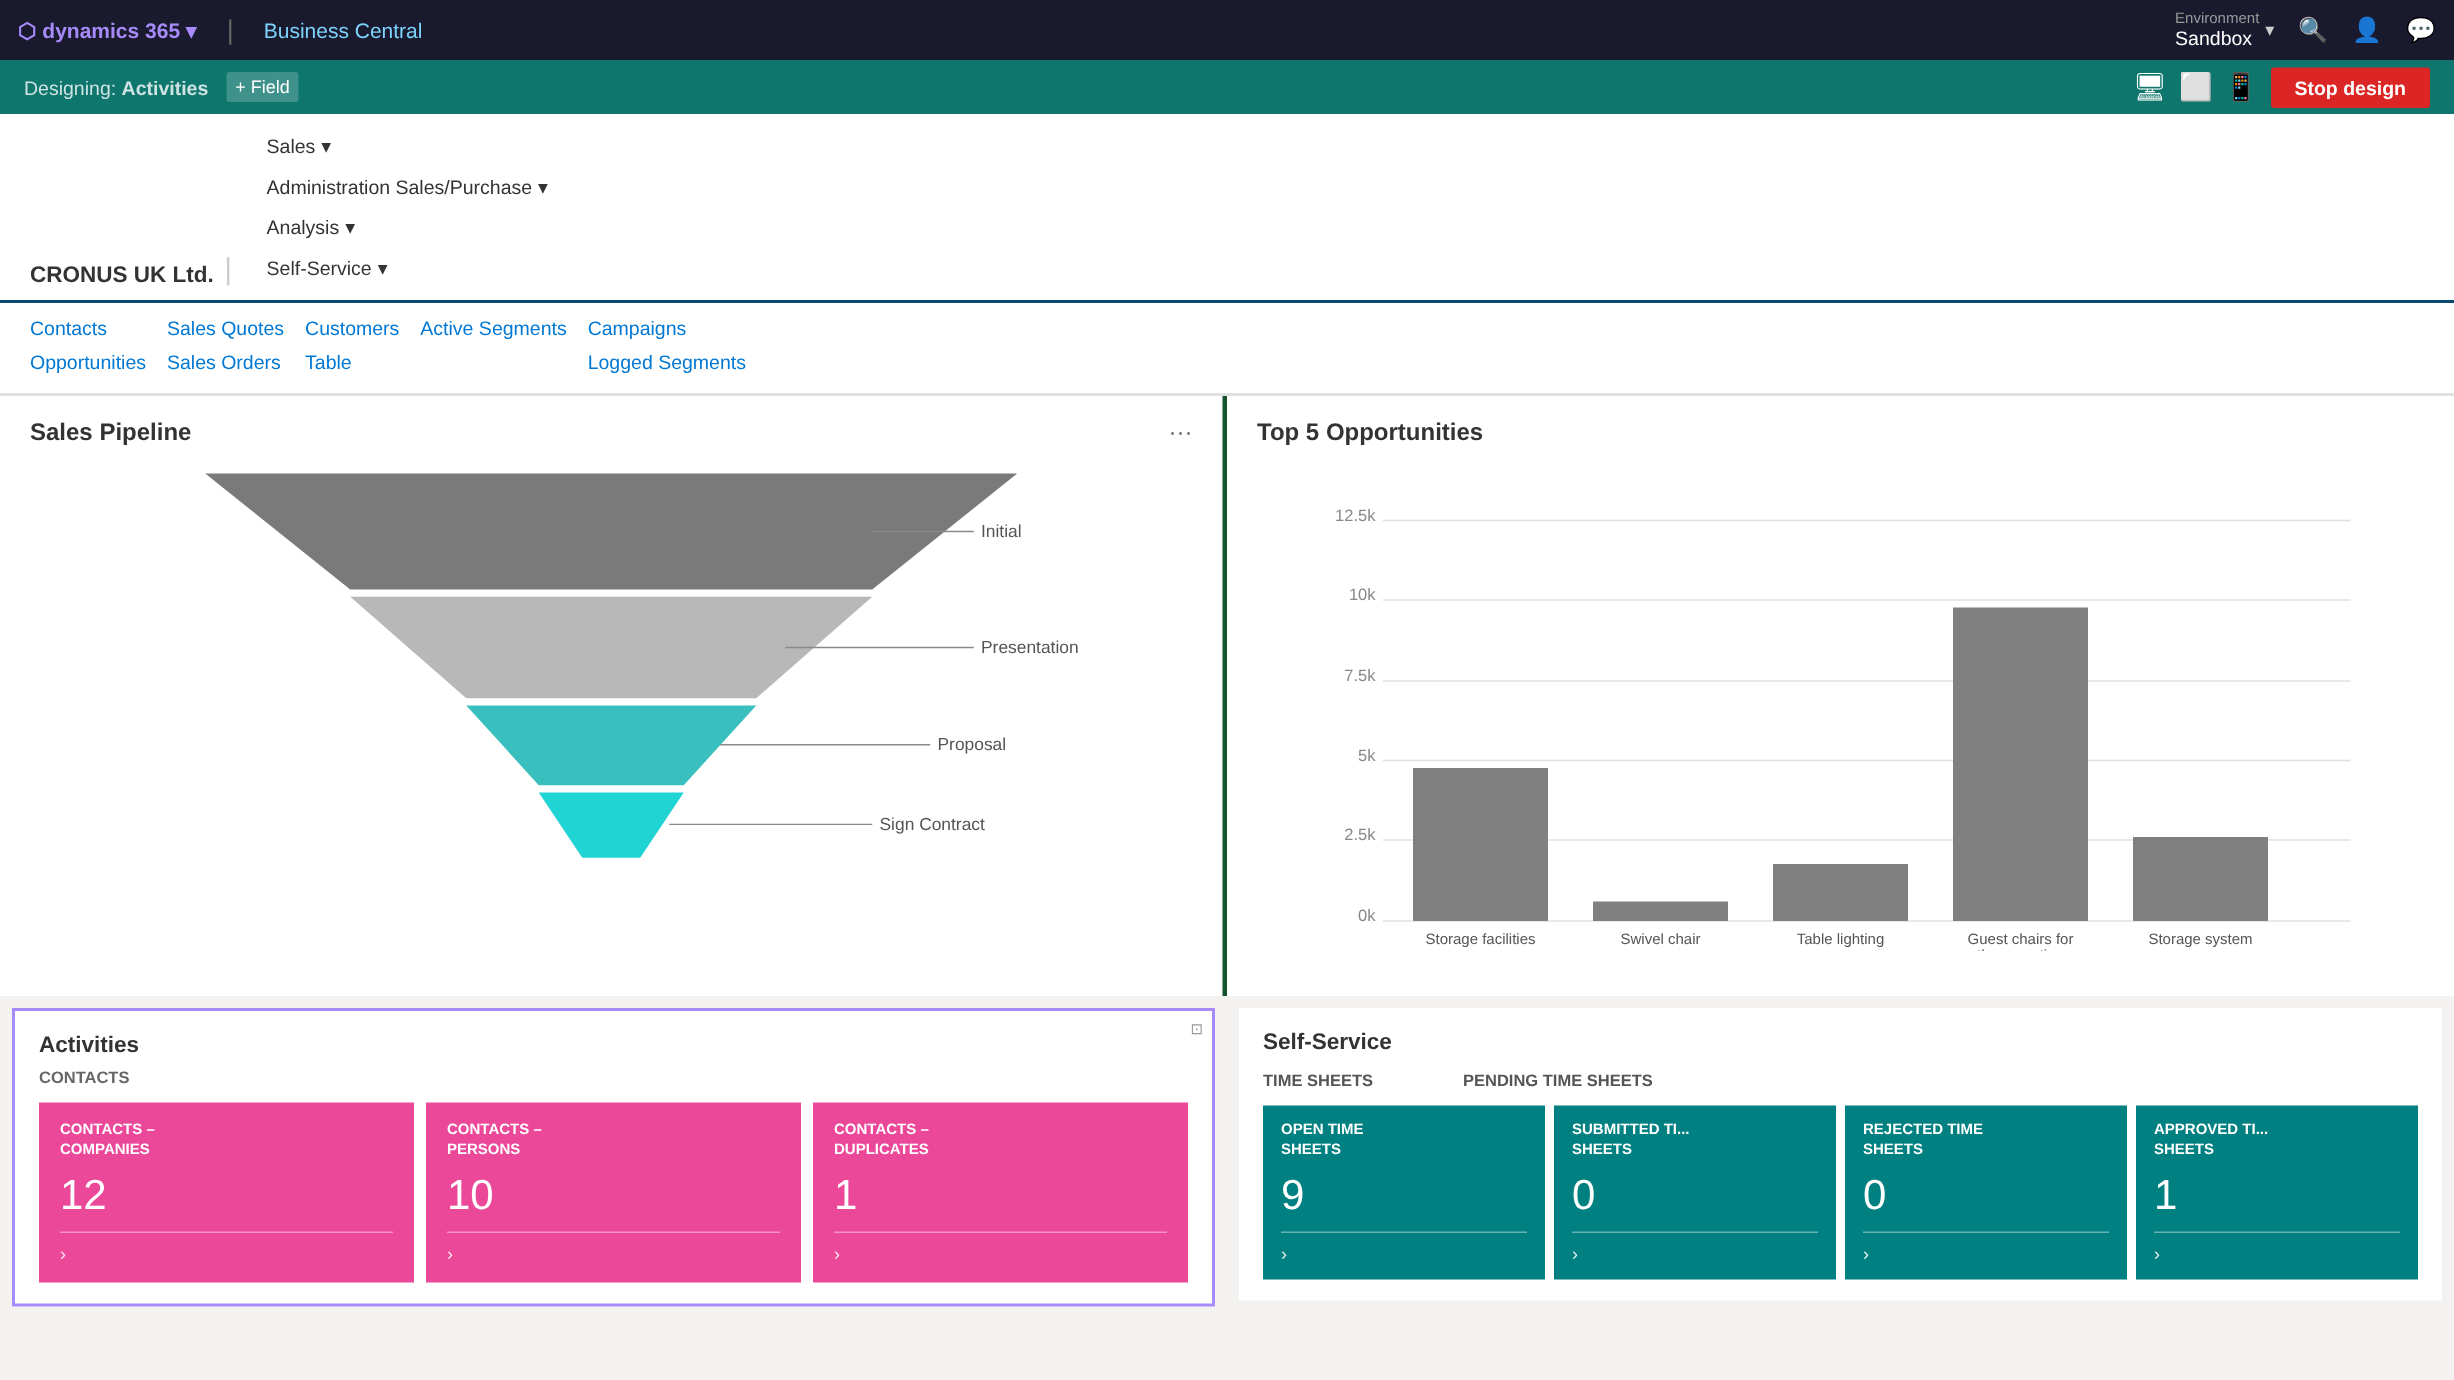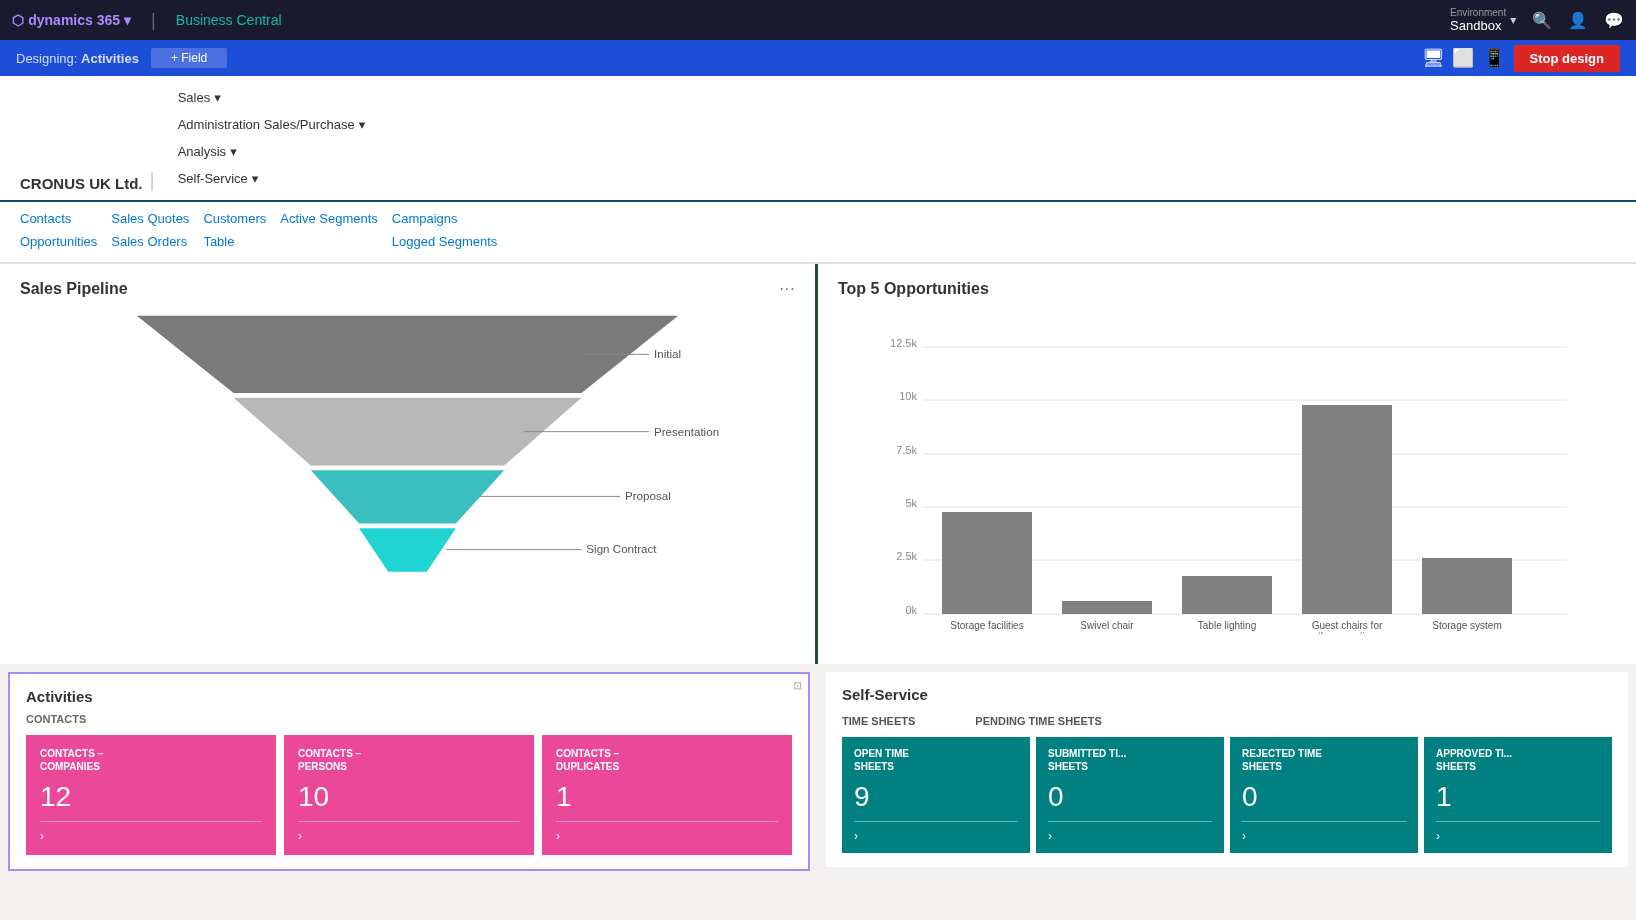--- a/index.html
+++ b/index.html
@@ -17,44 +17,44 @@
     .top-bar-brand {
       color: #fff;
       font-size: 14px;
       font-weight: 600;
       display: flex;
       align-items: center;
       gap: 4px;
     }
     .top-bar-brand span { color: #a78bfa; }
     .top-bar-sep { color: #666; font-size: 18px; margin: 0 4px; }
-    .top-bar-app { color: #14b8a6; font-size: 14px; font-weight: 500; }
+    .top-bar-app { color: #7dd3fc; font-size: 14px; font-weight: 500; }
     .top-bar-right { margin-left: auto; display: flex; align-items: center; gap: 16px; }
     .env-selector { color: #ccc; font-size: 12px; display: flex; align-items: center; gap: 4px; }
     .env-label { color: #999; font-size: 10px; }
     .top-bar-icons { display: flex; gap: 16px; }
     .top-bar-icon { color: #ccc; font-size: 16px; cursor: pointer; }
 
     
     .design-bar {
-      background: #1d4ed8;
+      background: #0f766e;
       height: 36px;
       display: flex;
       align-items: center;
       padding: 0 16px;
       gap: 12px;
     }
     .design-bar-text { color: #fff; font-size: 13px; }
     .design-bar-text span { opacity: 0.8; }
     .add-field-btn {
       color: #fff;
       font-size: 12px;
       background: rgba(255,255,255,0.2);
       border: none;
-      padding: 3px 20px;
+      padding: 3px 6px;
       border-radius: 2px;
       cursor: pointer;
       display: flex;
       align-items: center;
       gap: 4px;
     }
     .design-bar-right { margin-left: auto; display: flex; align-items: center; gap: 8px; }
     .device-icons { display: flex; gap: 8px; }
     .device-icon { color: #fff; font-size: 18px; cursor: pointer; }
     .stop-design-btn {

